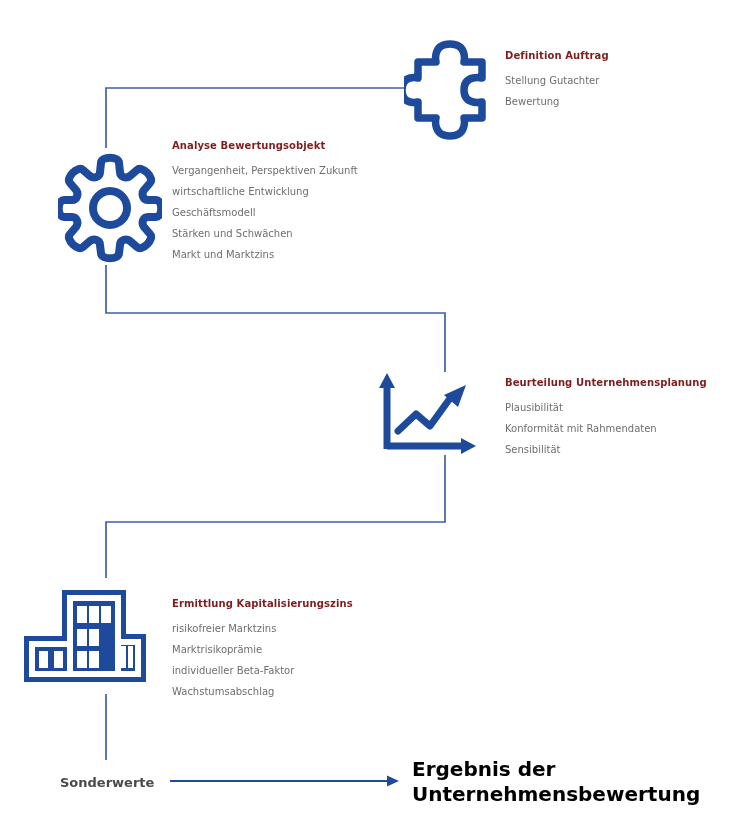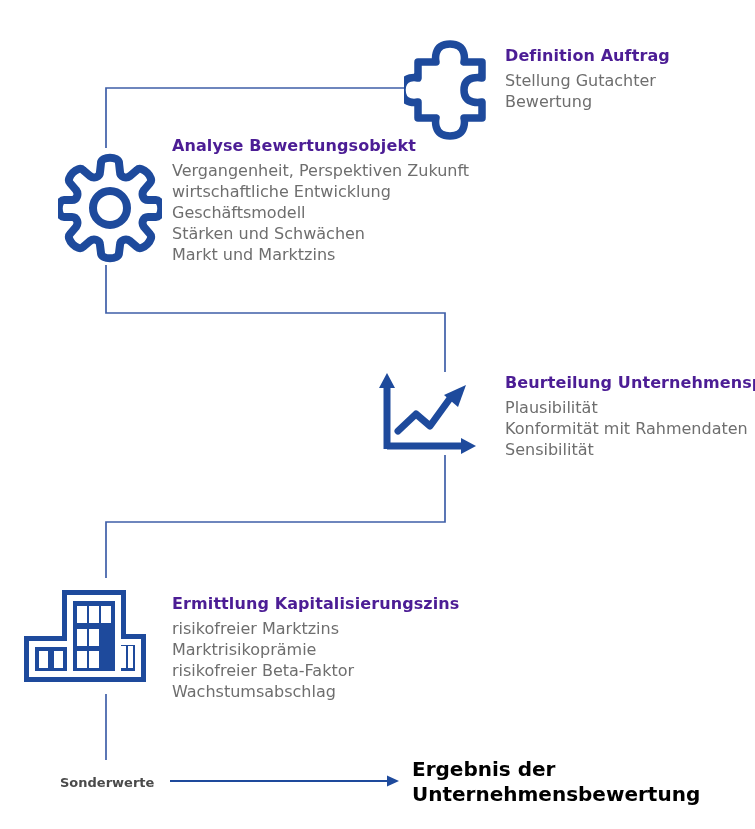--- a/index.html
+++ b/index.html
@@ -25,30 +25,30 @@
     height: 829px;
     pointer-events: none;
   }
   .icon {
     position: absolute;
   }
   .block {
     position: absolute;
   }
   .block-title {
-    font-size: 16px;
+    font-size: 10px;
     font-weight: bold;
-    color: #4c1d95;
+    color: #7f1d1d;
     letter-spacing: 0.1px;
     line-height: 20px;
     white-space: nowrap;
     margin-bottom: 4px;
   }
   .block-line {
-    font-size: 16px;
+    font-size: 10px;
     font-weight: normal;
     color: #6e6e6e;
     line-height: 21px;
     white-space: nowrap;
   }
   .side-label {
     position: absolute;
     font-size: 13px;
     font-weight: bold;
     color: #4a4a4a;
@@ -211,21 +211,21 @@
     <div class="block-title">Beurteilung Unternehmensplanung</div>
     <div class="block-line">Plausibilität</div>
     <div class="block-line">Konformität mit Rahmendaten</div>
     <div class="block-line">Sensibilität</div>
   </div>
 
   <div class="block" style="left:172px; top:594px;">
     <div class="block-title">Ermittlung Kapitalisierungszins</div>
     <div class="block-line">risikofreier Marktzins</div>
     <div class="block-line">Marktrisikoprämie</div>
-    <div class="block-line">risikofreier Beta-Faktor</div>
+    <div class="block-line">individueller Beta-Faktor</div>
     <div class="block-line">Wachstumsabschlag</div>
   </div>
 
   <div class="side-label" style="left:60px; top:775px;">Sonderwerte</div>
 
   <div class="result" style="left:412px; top:757px;">
     <div>Ergebnis der</div>
     <div>Unternehmensbewertung</div>
   </div>
 

